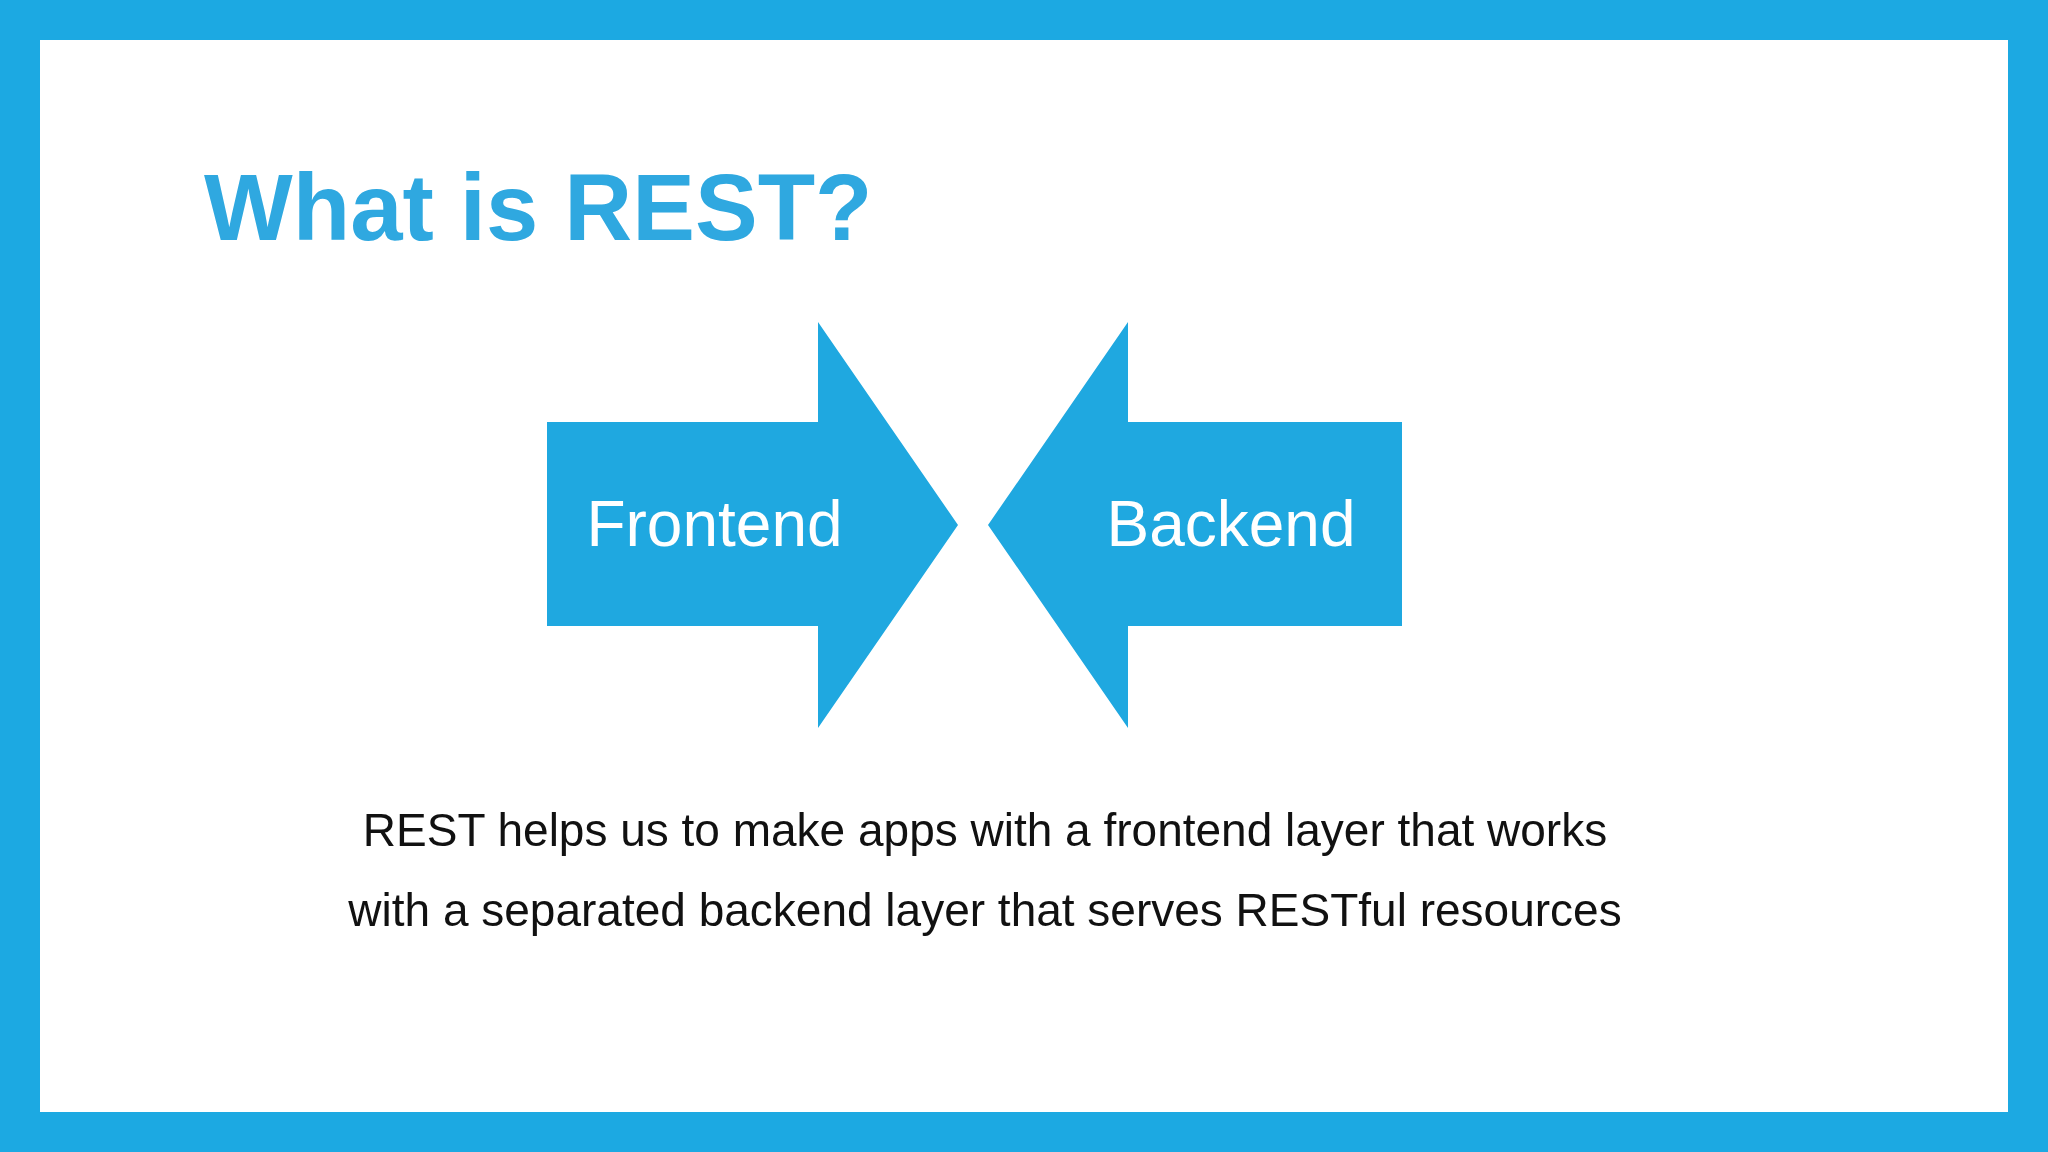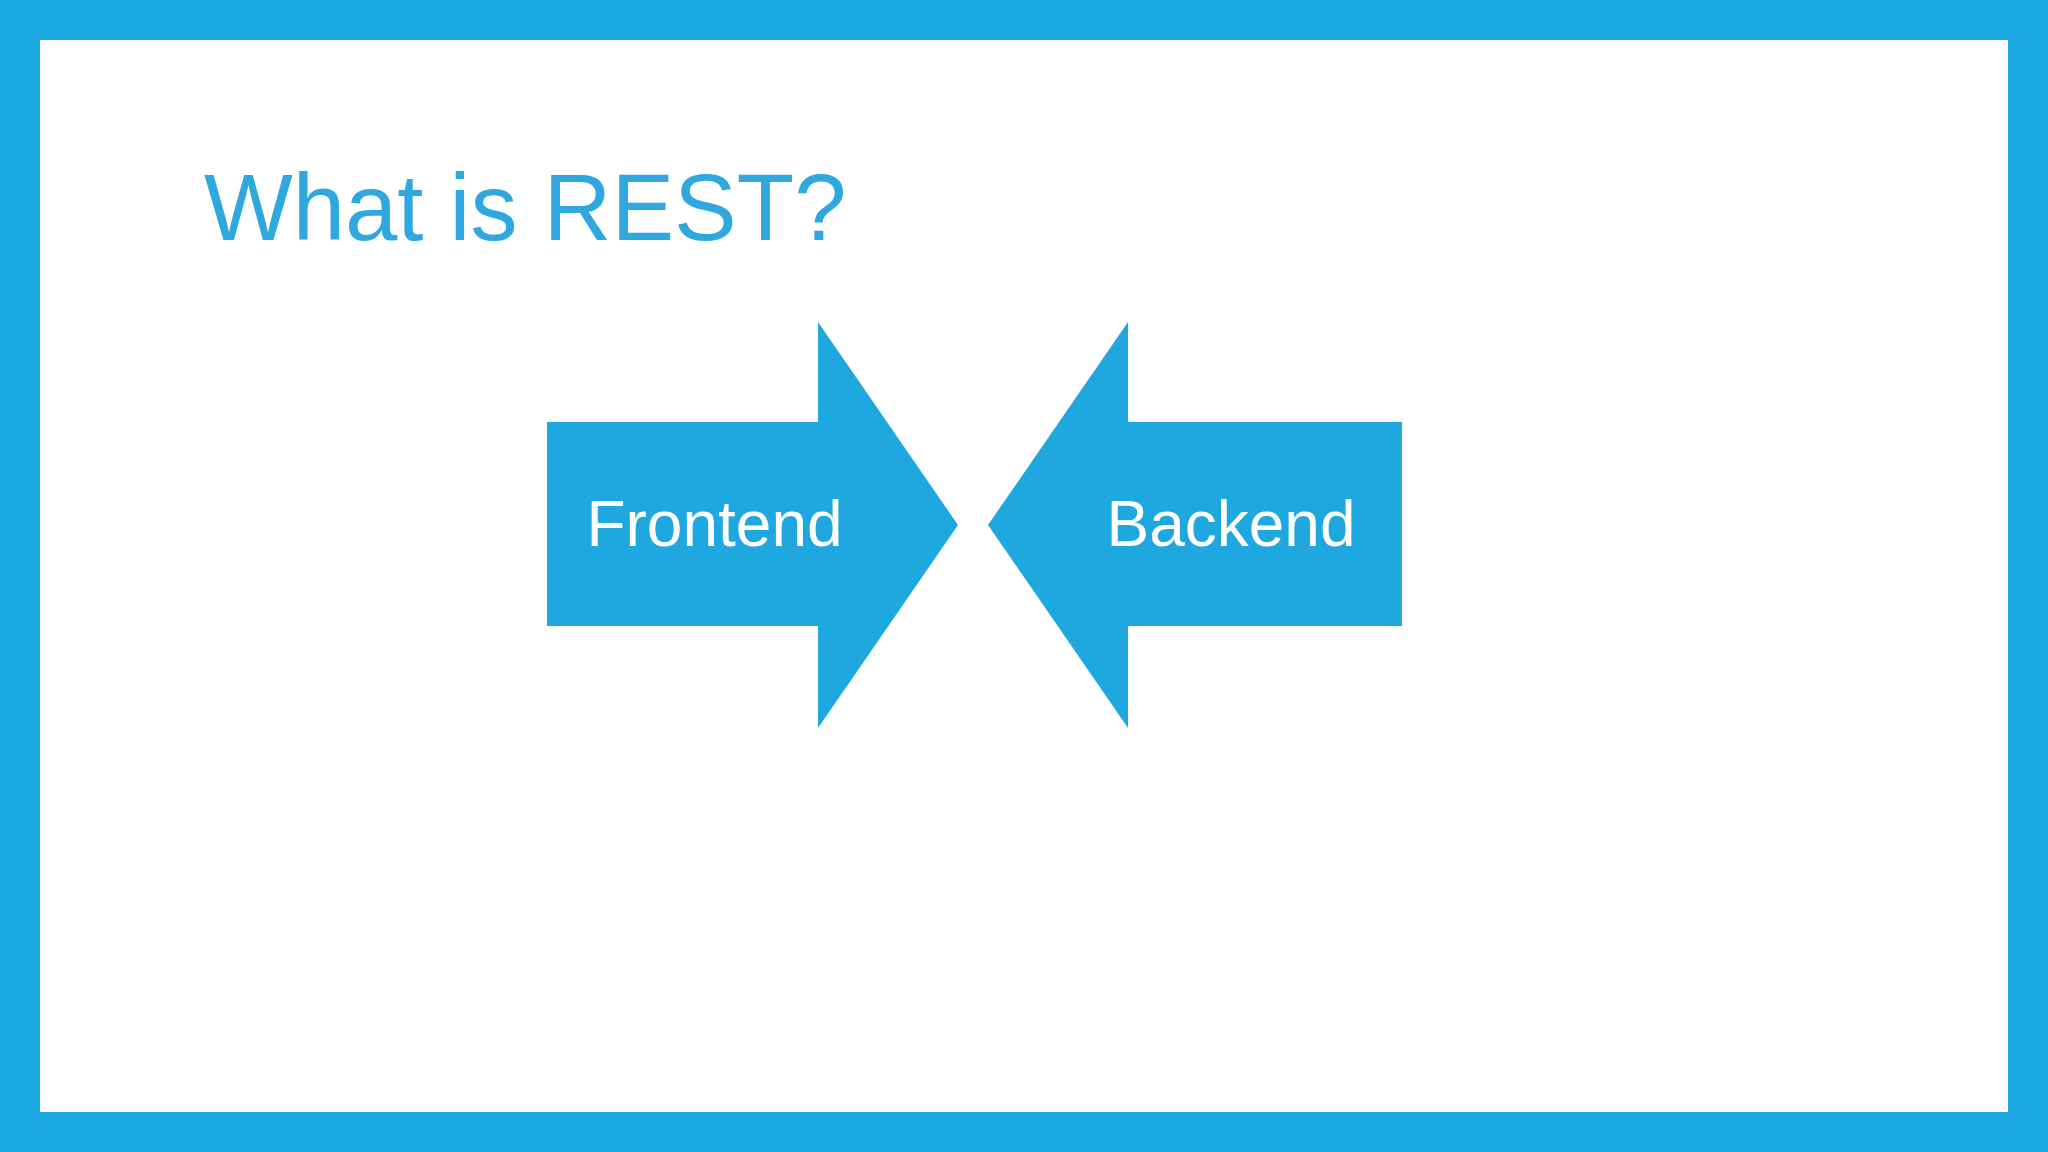--- a/index.html
+++ b/index.html
@@ -24,20 +24,21 @@
   }
   .title {
     position: absolute;
     left: 164px;
     top: 121px;
     font-size: 94px;
     line-height: 1;
     letter-spacing: 0px;
     color: var(--title-blue, #2fa8e0);
     white-space: nowrap;
+    font-weight: bold;
   }
   .diagram {
     position: absolute;
     left: 507px;
     top: 282px;
     width: 855px;
     height: 406px;
   }
   .diagram svg {
     display: block;
@@ -92,15 +93,19 @@
 
     <div class="diagram">
       <svg viewBox="0 0 855 406" aria-hidden="true">
         <polygon class="arrow-poly" points="0,100 271,100 271,0 411,203 271,406 271,304 0,304"></polygon>
         <polygon class="arrow-poly" points="855,100 581,100 581,0 441,203 581,406 581,304 855,304"></polygon>
       </svg>
       <div class="arrow-label backend">Backend</div>
       <div class="arrow-label frontend">Frontend</div>
     </div>
 
+    <div class="body-text">
+      <div class="body-line">REST helps us to make apps with a frontend layer that works</div>
+      <div class="body-line">with a separated backend layer that serves RESTful resources</div>
+    </div>
 
   </div>
 </div>
 
 </body></html>

